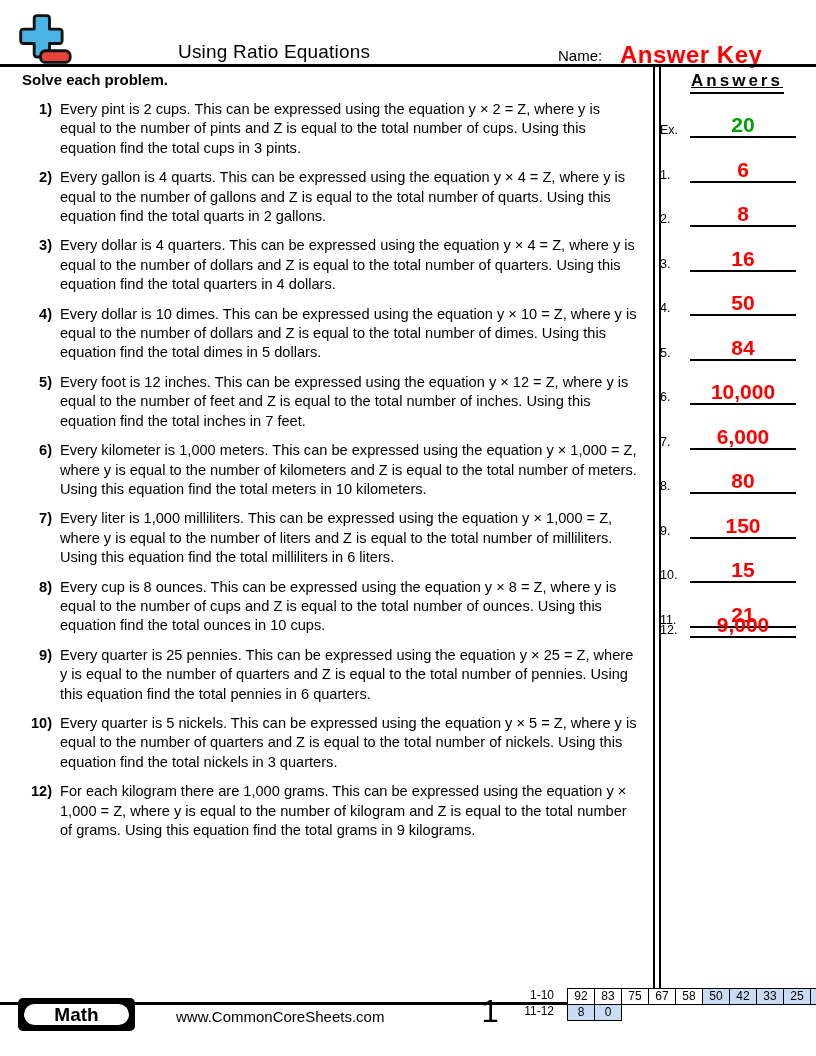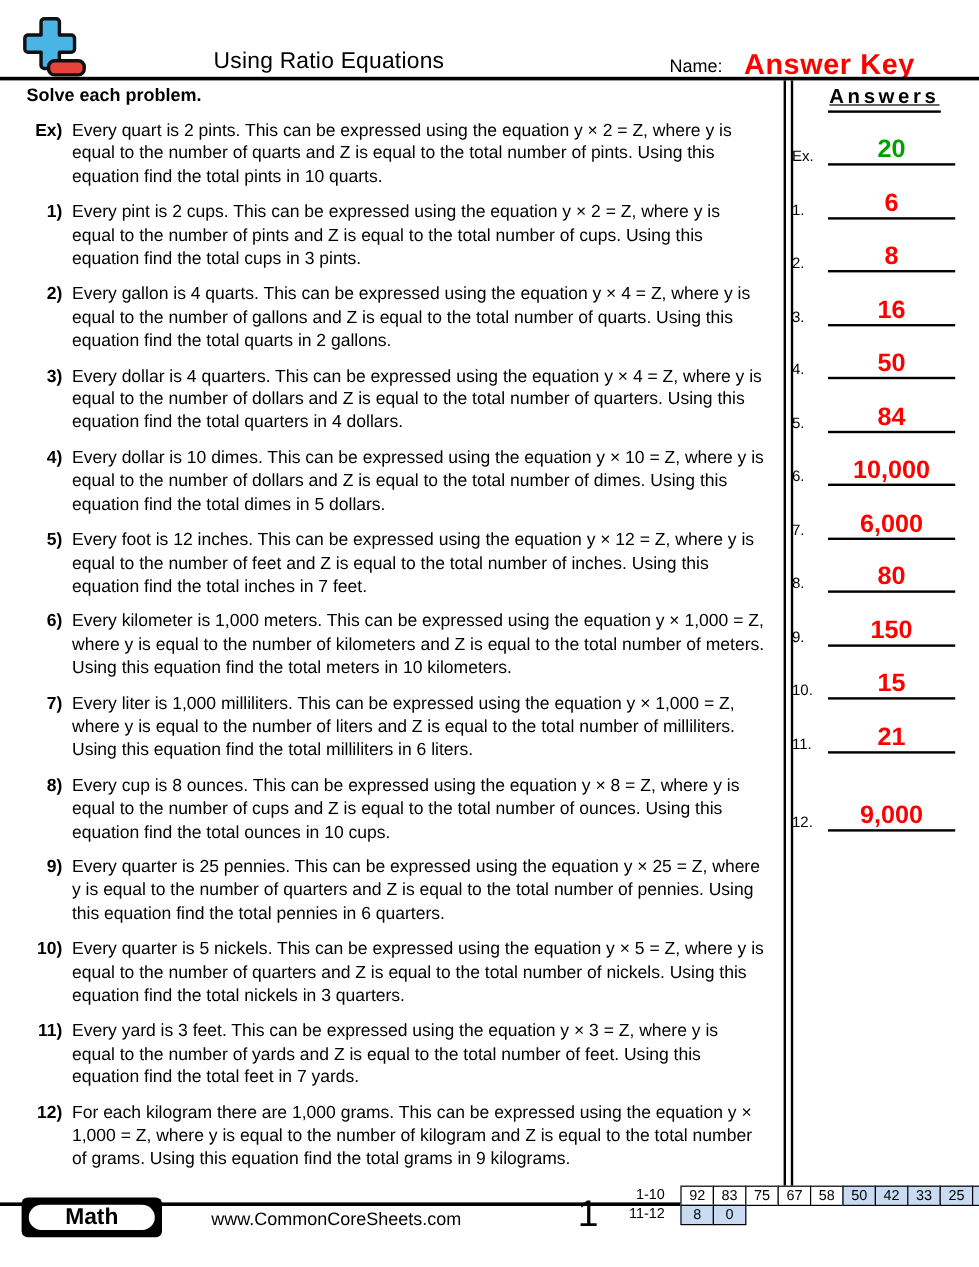--- a/index.html
+++ b/index.html
@@ -70,24 +70,20 @@
 </div>
 <div class="page-title">Using Ratio Equations</div>
 <div class="name-label">Name:</div>
 <div class="answer-key">Answer Key</div>
 <div class="header-rule"></div>
 
 <div class="instructions">Solve each problem.</div>
 
 <div class="problems">
   <div class="problem">
-    <div class="pnum">Ex)</div>
-    <div class="ptext">Every quart is 2 pints. This can be expressed using the equation y × 2 = Z, where y is equal to the number of quarts and Z is equal to the total number of pints. Using this equation find the total pints in 10 quarts.</div>
-  </div>
-  <div class="problem">
     <div class="pnum">1)</div>
     <div class="ptext">Every pint is 2 cups. This can be expressed using the equation y × 2 = Z, where y is equal to the number of pints and Z is equal to the total number of cups. Using this equation find the total cups in 3 pints.</div>
   </div>
   <div class="problem">
     <div class="pnum">2)</div>
     <div class="ptext">Every gallon is 4 quarts. This can be expressed using the equation y × 4 = Z, where y is equal to the number of gallons and Z is equal to the total number of quarts. Using this equation find the total quarts in 2 gallons.</div>
   </div>
   <div class="problem">
     <div class="pnum">3)</div>
     <div class="ptext">Every dollar is 4 quarters. This can be expressed using the equation y × 4 = Z, where y is equal to the number of dollars and Z is equal to the total number of quarters. Using this equation find the total quarters in 4 dollars.</div>
@@ -112,24 +108,20 @@
     <div class="pnum">8)</div>
     <div class="ptext">Every cup is 8 ounces. This can be expressed using the equation y × 8 = Z, where y is equal to the number of cups and Z is equal to the total number of ounces. Using this equation find the total ounces in 10 cups.</div>
   </div>
   <div class="problem">
     <div class="pnum">9)</div>
     <div class="ptext">Every quarter is 25 pennies. This can be expressed using the equation y × 25 = Z, where y is equal to the number of quarters and Z is equal to the total number of pennies. Using this equation find the total pennies in 6 quarters.</div>
   </div>
   <div class="problem">
     <div class="pnum">10)</div>
     <div class="ptext">Every quarter is 5 nickels. This can be expressed using the equation y × 5 = Z, where y is equal to the number of quarters and Z is equal to the total number of nickels. Using this equation find the total nickels in 3 quarters.</div>
-  </div>
-  <div class="problem">
-    <div class="pnum">11)</div>
-    <div class="ptext">Every yard is 3 feet. This can be expressed using the equation y × 3 = Z, where y is equal to the number of yards and Z is equal to the total number of feet. Using this equation find the total feet in 7 yards.</div>
   </div>
   <div class="problem">
     <div class="pnum">12)</div>
     <div class="ptext">For each kilogram there are 1,000 grams. This can be expressed using the equation y × 1,000 = Z, where y is equal to the number of kilogram and Z is equal to the total number of grams. Using this equation find the total grams in 9 kilograms.</div>
   </div>
 </div>
 
 <div class="vrule a"></div>
 <div class="vrule b"></div>
 
@@ -178,21 +170,21 @@
   <div class="answer-line">150</div>
 </div>
 <div class="answer-row" style="top:545px">
   <div class="answer-label">10.</div>
   <div class="answer-line">15</div>
 </div>
 <div class="answer-row" style="top:590px">
   <div class="answer-label">11.</div>
   <div class="answer-line">21</div>
 </div>
-<div class="answer-row" style="top:655px">
+<div class="answer-row" style="top:600px">
   <div class="answer-label">12.</div>
   <div class="answer-line">9,000</div>
 </div>
 
 <div class="footer-rule"></div>
 <div class="math-badge">
   <div class="pill">Math</div>
 </div>
 <div class="website">www.CommonCoreSheets.com</div>
 <div class="page-number">1</div>

